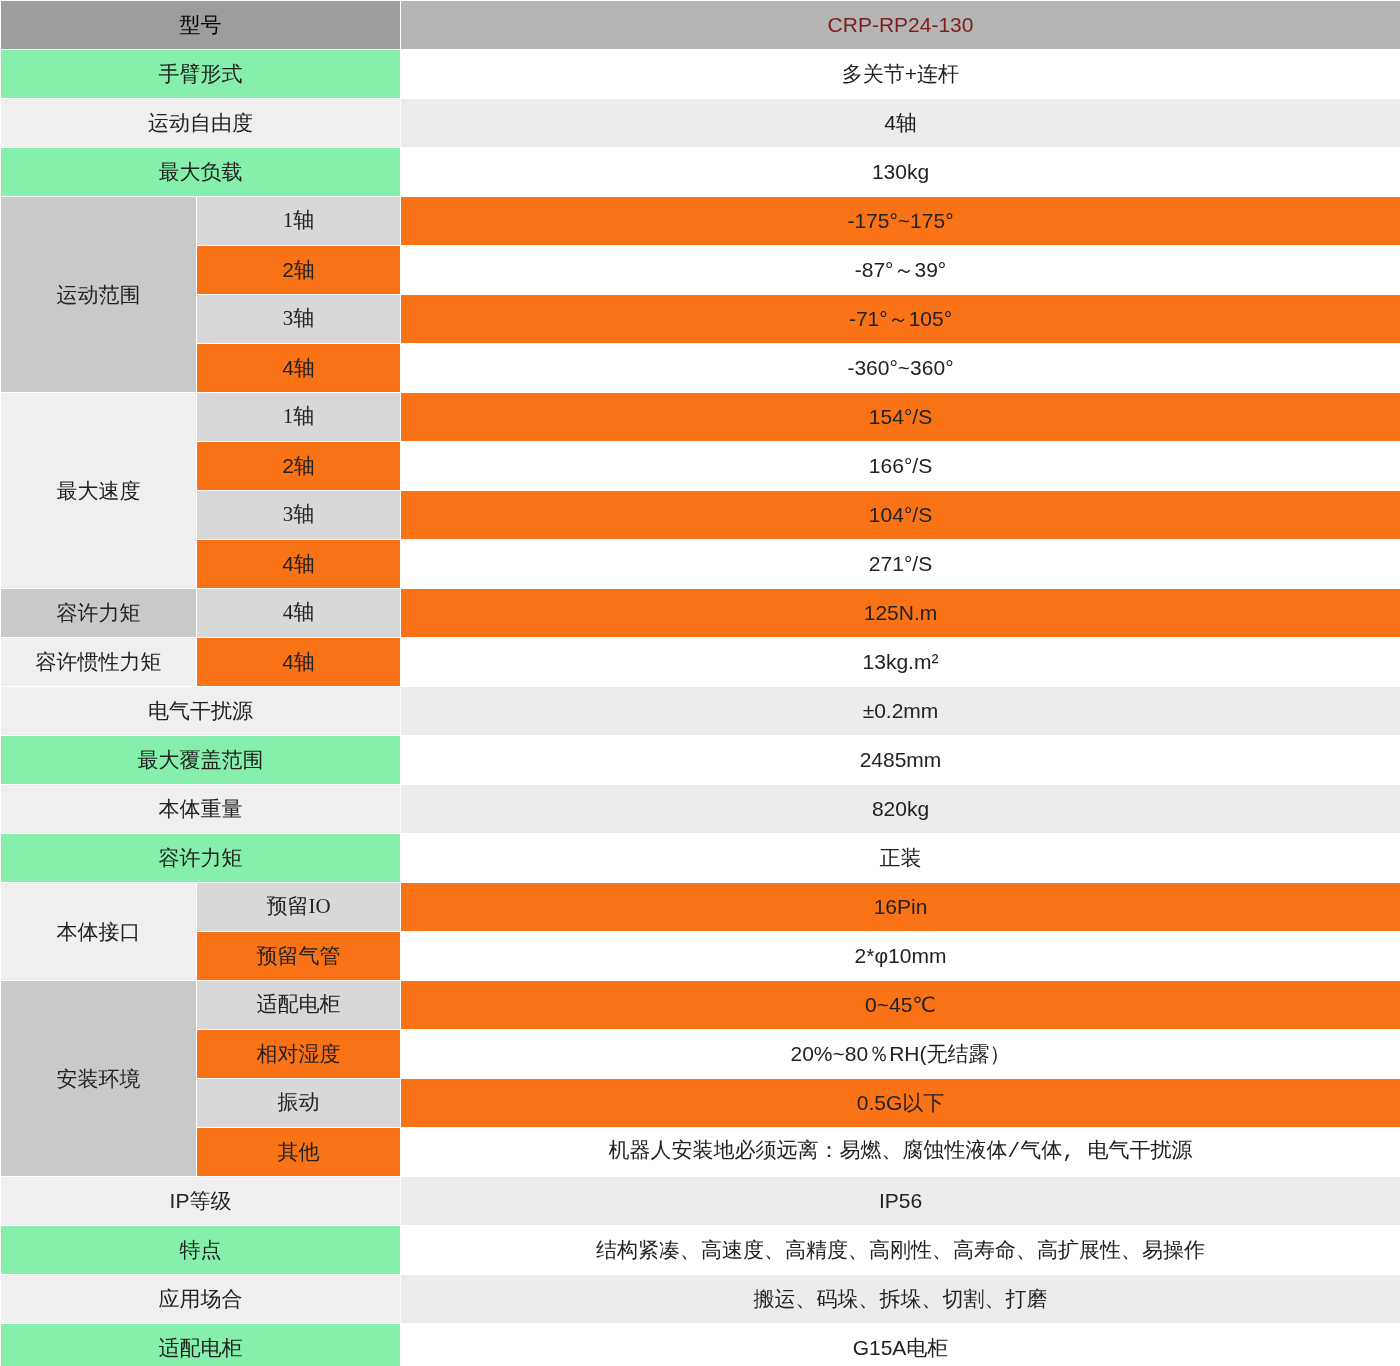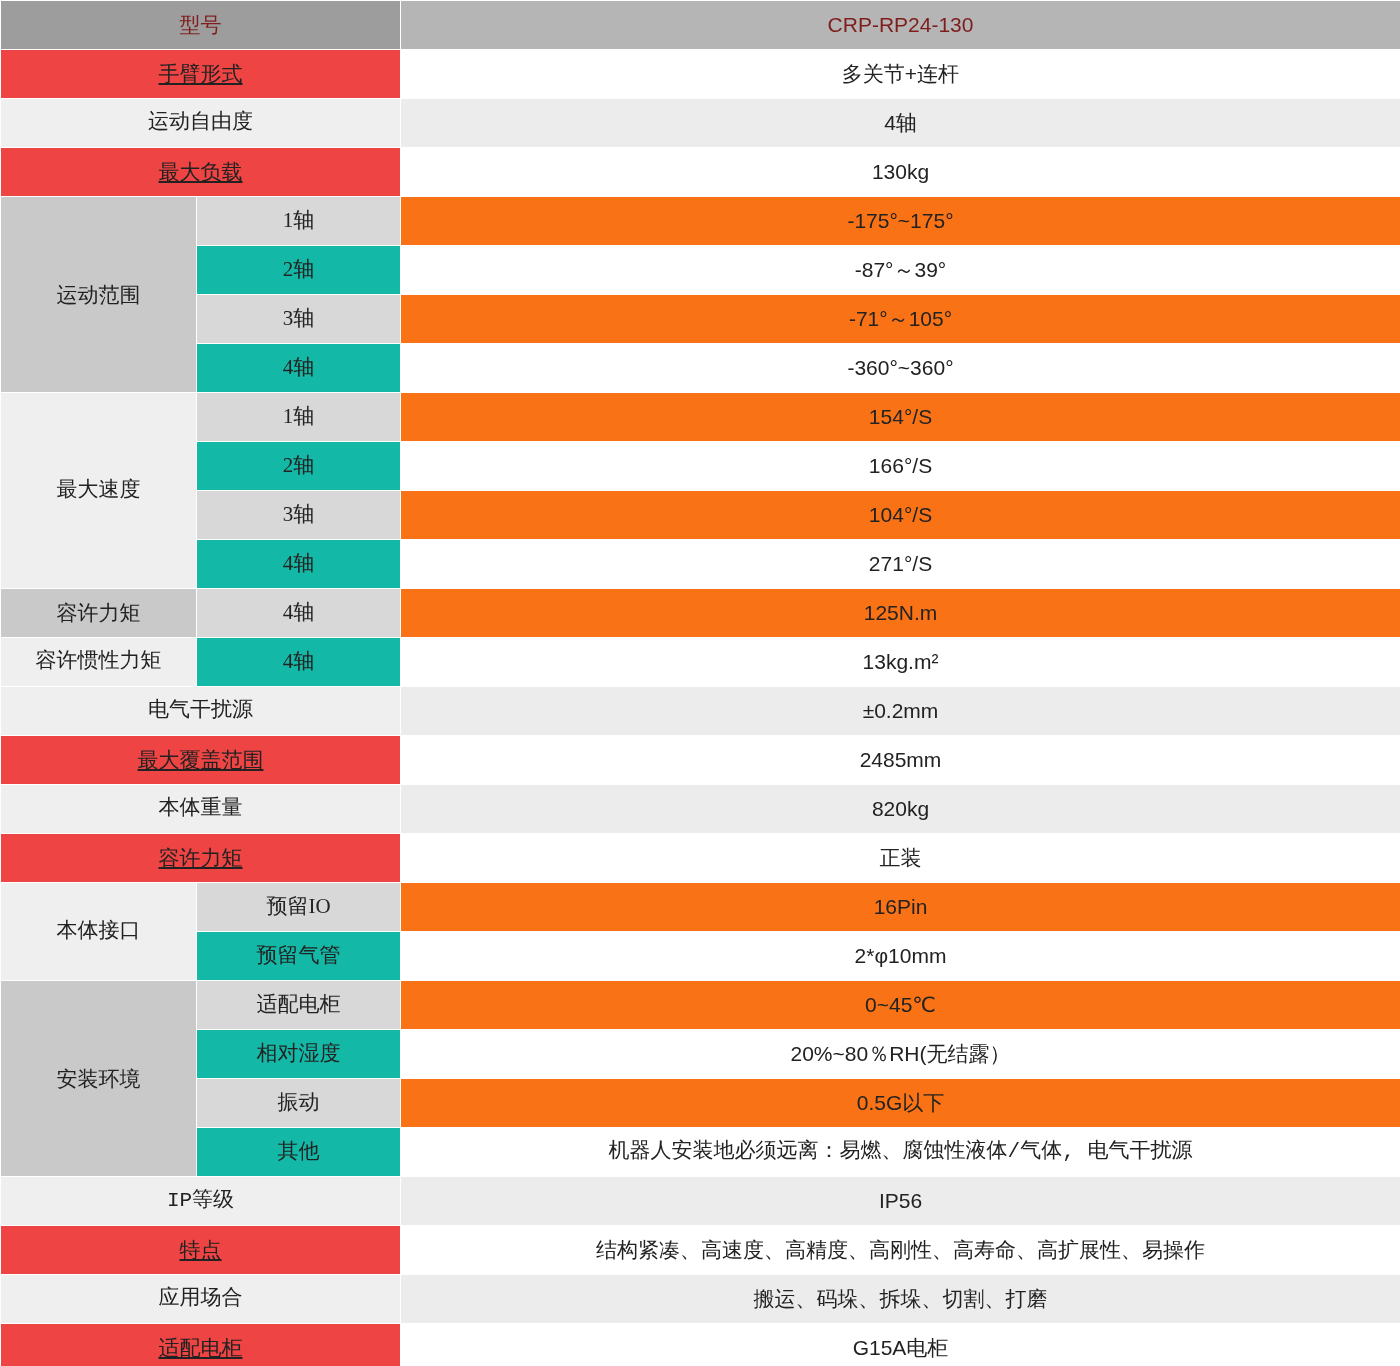--- a/index.html
+++ b/index.html
@@ -30,21 +30,21 @@
     height: 48px;
   }
   
   col.c1 { width: 196px; }
   col.c2 { width: 204px; }
   col.c3 { width: 1000px; }
 
   
   .hdr-label {
     background: #9d9d9d;
-    color: #7f1d1d;
+    color: #000000;
     font-weight: bold;
     font-size: 24px;
     height: 50px;
   }
   .hdr-value {
     background: #b5b5b5;
     color: #7f1d1d;
     font-weight: bold;
     font-size: 26px;
     height: 50px;
@@ -53,32 +53,30 @@
   
   .lbl-dark {
     background: #c9c9c9;
     font-weight: bold;
     font-size: 22px;
   }
   .lbl-light {
     background: #efefef;
     font-weight: bold;
     font-size: 22px;
-    font-family: Liberation Mono, monospace;
   }
   .lbl-plain {
-    background: #ef4444;
+    background: #86efac;
     font-weight: bold;
     font-size: 22px;
-    text-decoration: underline;
   }
 
   
   .sub-dark { background: #d8d8d8; font-size: 21px; font-family: Liberation Serif, serif; }
-  .sub-plain { background: #14b8a6; font-size: 21px; font-family: Liberation Serif, serif; }
+  .sub-plain { background: #f97316; font-size: 21px; }
 
   
   .val-dark { background: #f97316; font-size: 21px; }
   .val-light { background: #ececec; font-size: 21px; }
   .val-plain { background: #ffffff; font-size: 21px; }
   .val-small { font-size: 20px; font-family: Liberation Mono, monospace; }
 </style>
 </head>
 <body>
 

